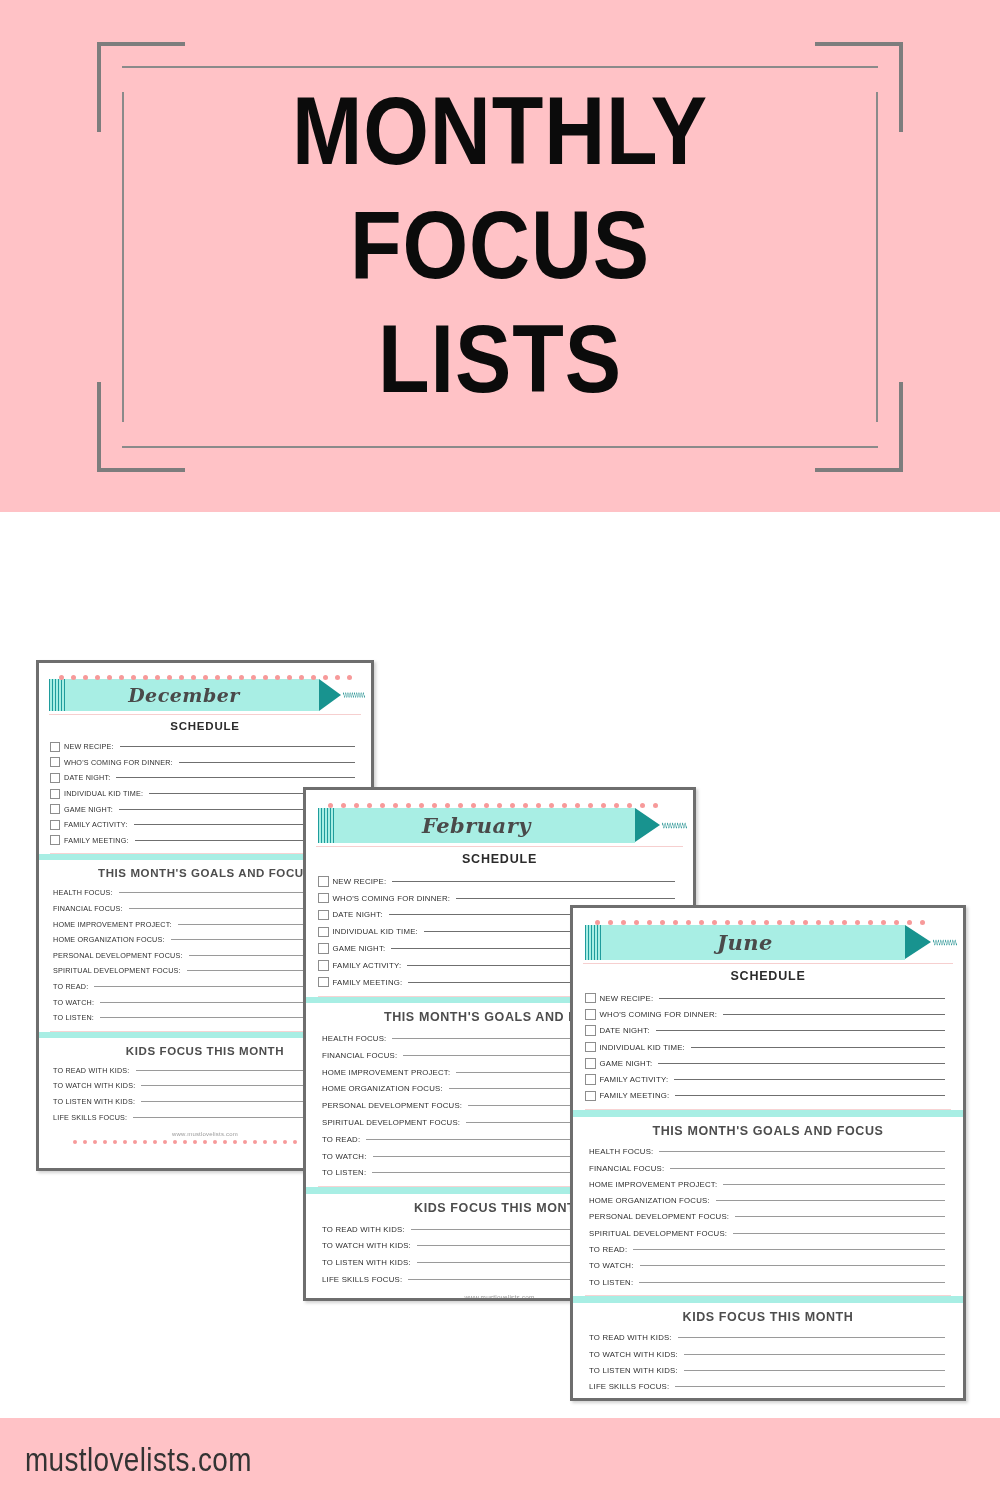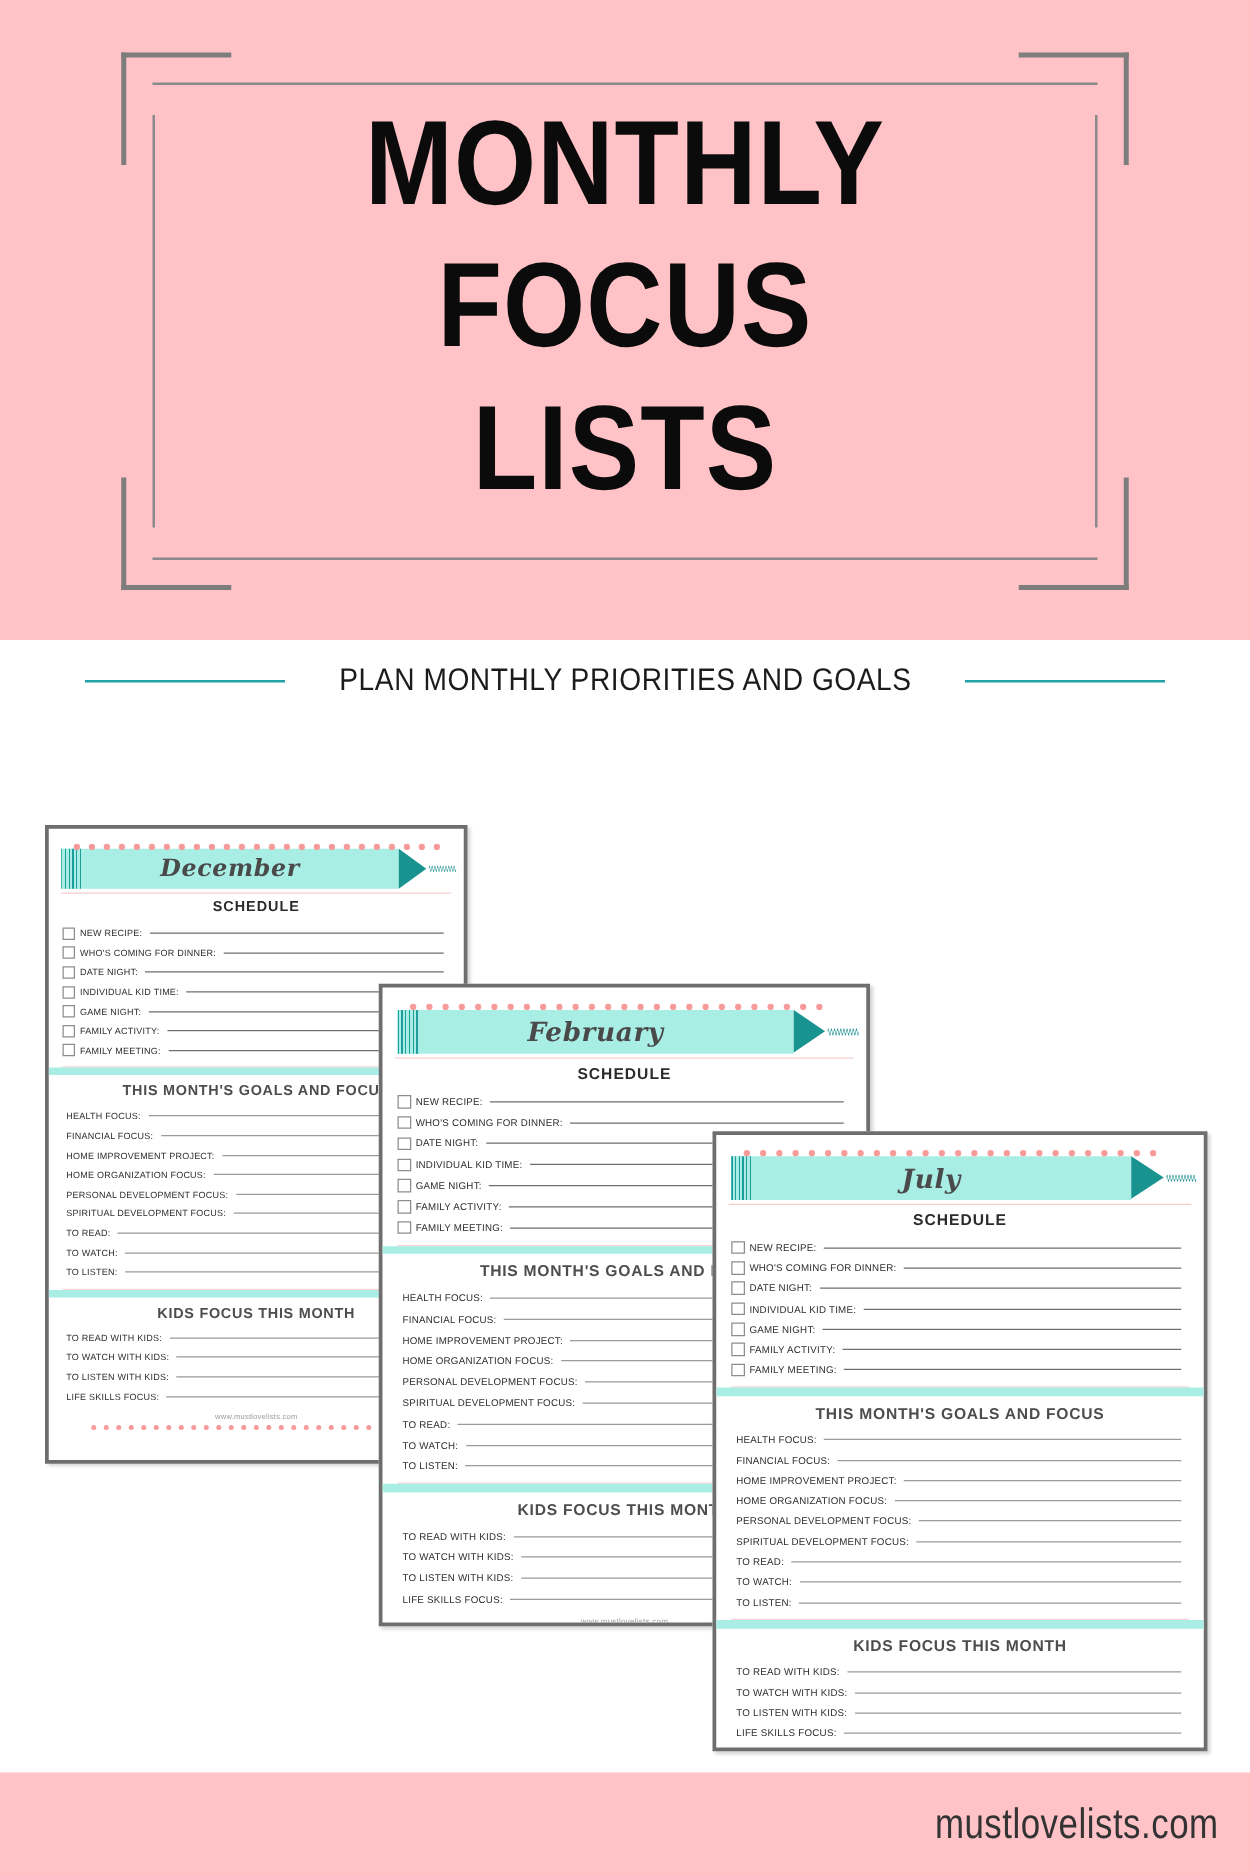--- a/index.html
+++ b/index.html
@@ -132,21 +132,21 @@
   .pink-rule{height:1px;background:#f7d3d3;margin:6px 0 0 0;}
   .site{
     text-align:center;color:#9a9a9a;letter-spacing:.2px;
   }
   .foot-dots{display:flex;justify-content:center;gap:8px;margin-top:3px;}
   .fdot{width:4px;height:4px;border-radius:50%;background:#f79a9a;flex:none;}
 
   
   .footer{
     position:absolute;left:0;top:1418px;width:1000px;height:82px;background:#ffc2c6;
-    display:flex;align-items:center;justify-content:flex-end;
+    display:flex;align-items:center;justify-content:flex-start;
   }
   .footer .f-txt{
     font-size:34px;color:#333;letter-spacing:.5px;
     transform:scaleX(.82);transform-origin:50% 50%;
   }
 </style>
 </head>
 <body>
 
 <div class="hero">
@@ -167,25 +167,20 @@
       <div class="fi-seg fi-rgt"></div>
   </div>
   <div class="hero-title">
     <span>MONTHLY</span>
     <span>FOCUS</span>
     <span>LISTS</span>
   </div>
 </div>
 
 <div class="sub-wrap">
-  <div class="sub-line1">
-    <div class="rule"></div>
-    <div class="txt">PLAN MONTHLY PRIORITIES AND GOALS</div>
-    <div class="rule"></div>
-  </div>
 </div>
 
 <div class="cards">
   <div class="card" id="card-jan">
       <div class="card-inner">
         <div class="banner" style="height: 32px; margin-top: 16px;">
           <div class="banner-body" style="height: 32px; left: 10px; right: 52px; background: rgb(168, 238, 228);"></div>
           <div class="banner-stripes" style="height: 32px; left: 10px; width: 16px;"></div>
           <div class="banner-arrow" style="right: 30px; border-top-width: 16px; border-bottom-width: 16px; border-left-width: 22px; border-left-color: rgb(24, 147, 143);"></div>
           <div class="banner-dots" style="gap: 7px; left: 20px; right: 48px; top: -5.44px;">
@@ -523,21 +518,21 @@
             <div class="bdot"></div>
             <div class="bdot"></div>
             <div class="bdot"></div>
             <div class="bdot"></div>
             <div class="bdot"></div>
             <div class="bdot"></div>
             <div class="bdot"></div>
             <div class="bdot"></div>
             <div class="bdot"></div>
           </div>
-          <div class="banner-month" style="height: 35px; left: 12px; right: 58px; font-size: 21px;">July</div>
+          <div class="banner-month" style="height: 35px; left: 12px; right: 58px; font-size: 21px;">June</div>
           <svg class="banner-wave" viewBox="0 0 100 10" preserveAspectRatio="none" style="right: 6px; width: 24px; top: 11.9px; height: 11.2px;">
             <path d="M0 5 q 2.5 -4 5 0 q 2.5 4 5 0 q 2.5 -4 5 0 q 2.5 4 5 0 q 2.5 -4 5 0 q 2.5 4 5 0 q 2.5 -4 5 0 q 2.5 4 5 0 q 2.5 -4 5 0 q 2.5 4 5 0 q 2.5 -4 5 0 q 2.5 4 5 0 q 2.5 -4 5 0 q 2.5 4 5 0 q 2.5 -4 5 0 q 2.5 4 5 0 q 2.5 -4 5 0 q 2.5 4 5 0 q 2.5 -4 5 0 q 2.5 4 5 0" fill="none" stroke="#1f8f8f" stroke-width="1.4"></path>
           </svg>
           <div class="banner-rule" style="top: 38px;"></div>
         </div>
         <div class="sched-title" style="font-size: 12.5px;">SCHEDULE</div>
         <div class="rows" style="padding: 0px 14px 0px 12px;">
           <div class="row" style="height: 16.3px;">
             <div class="cbx" style="width: 8.5px; height: 8.5px;"></div>
             <span class="lbl" style="font-size: 7.8px;">NEW RECIPE:</span>

